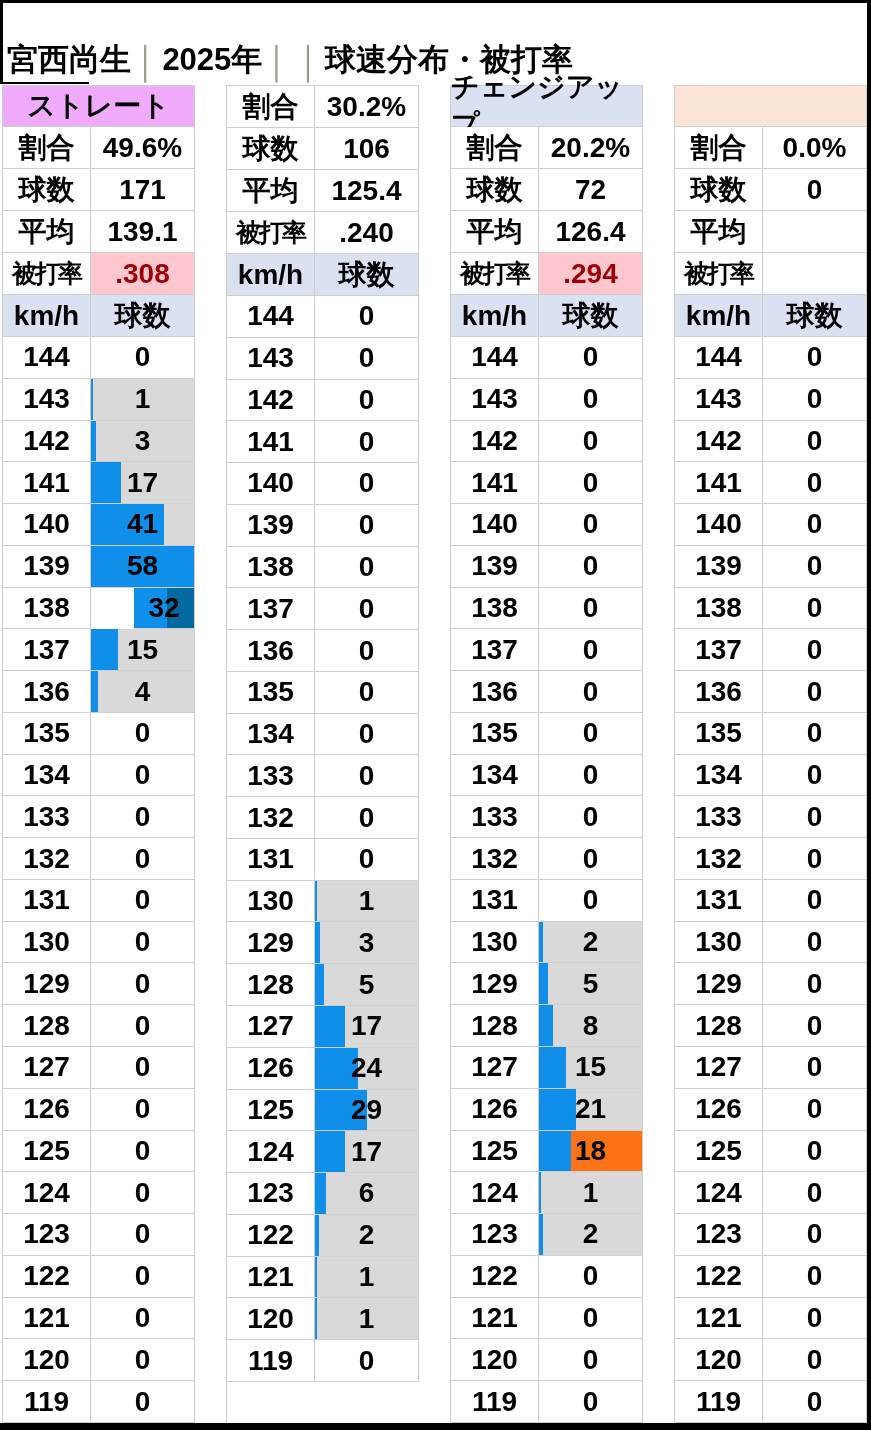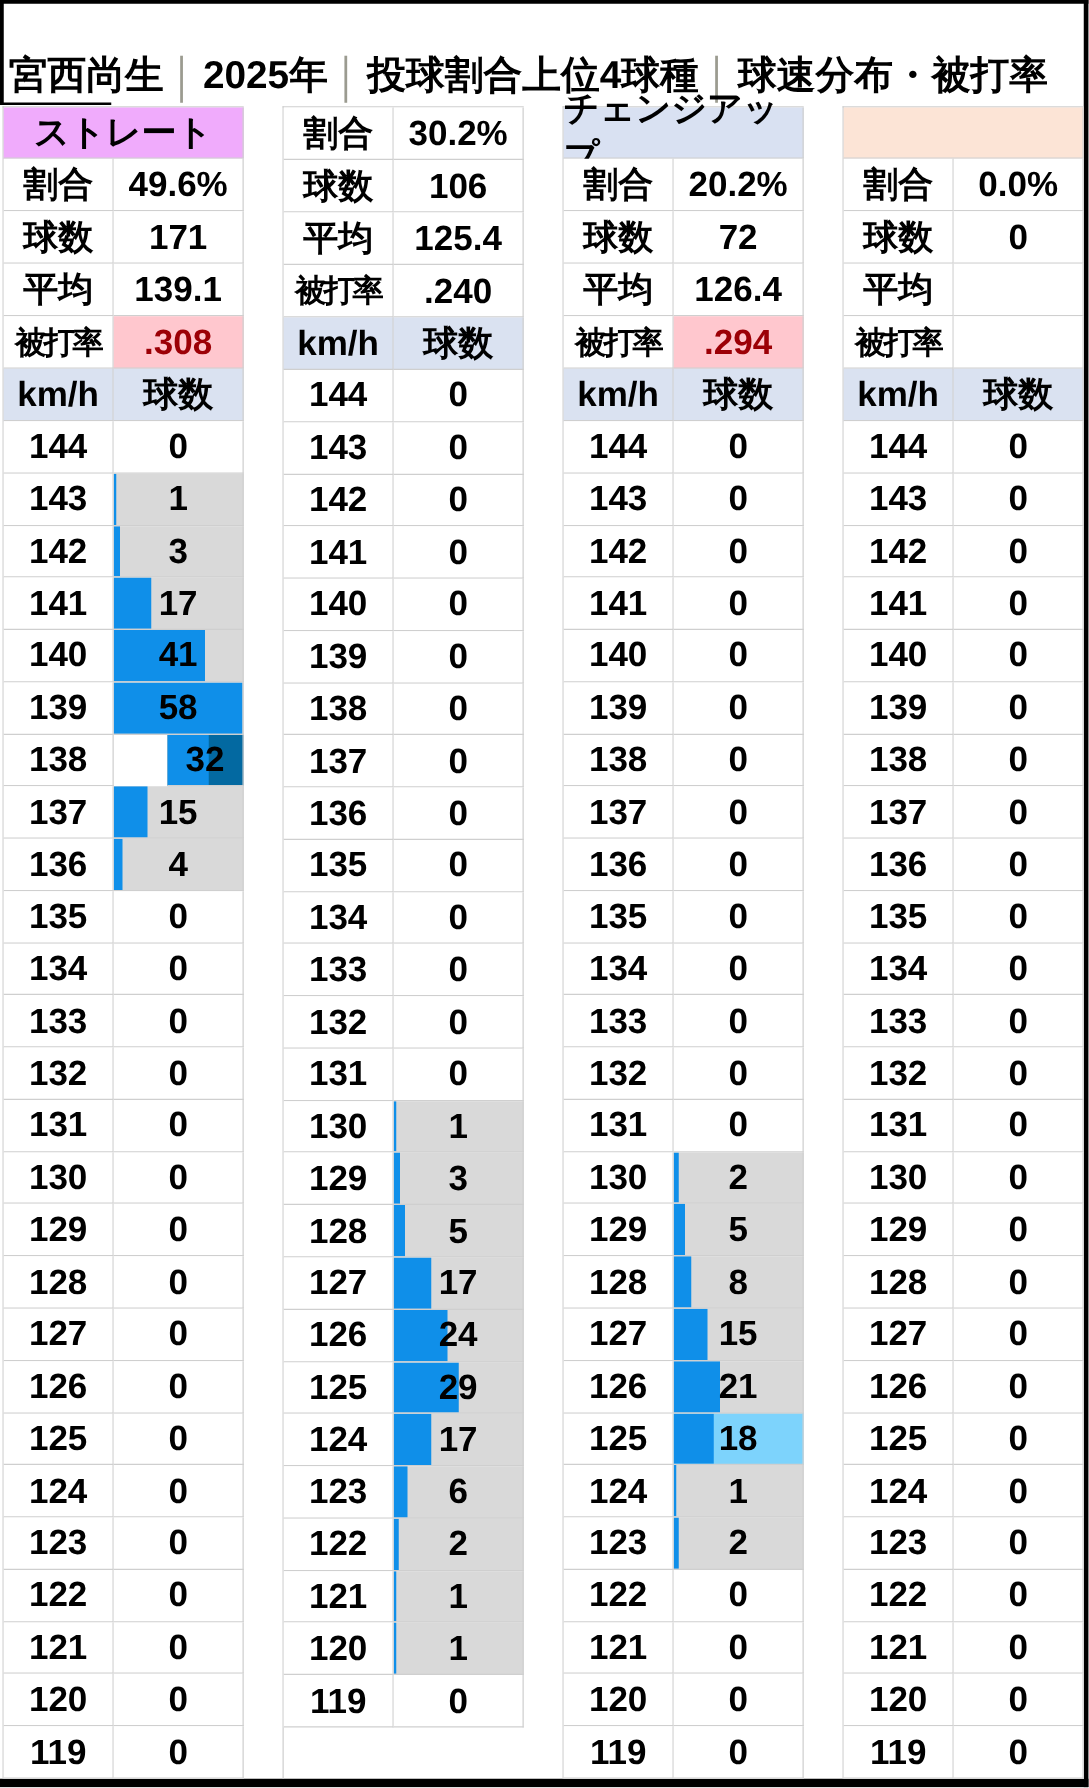--- a/index.html
+++ b/index.html
@@ -69,21 +69,20 @@
   <div class="frame-right"></div>
   <div class="frame-bottom"></div>
   <div class="frame-title-left"></div>
   <div class="title-underline"></div>
 
   <div class="title-row" id="title-row">
       <span>宮西尚生</span>
       <span class="sep">│</span>
       <span>2025年</span>
       <span class="sep">│</span>
-      <span>投球割合上位4球種</span>
       <span class="sep">│</span>
       <span>球速分布・被打率</span>
     </div>
 
   <div id="groups">
       <div class="group">
         <div class="pitch-header" style="background: #f0abfc;">ストレート</div>
         <div class="row">
           <div class="cell label-cell">割合</div>
           <div class="cell value-cell">49.6%</div>
@@ -641,21 +640,21 @@
         </div>
         <div class="vel-row">
           <div class="cell label-cell">126</div>
           <div class="cell value-cell count-cell" style="background: rgb(217, 217, 217);">
             <div class="bar" style="background: rgb(15, 143, 233); width: 36.2069%;"></div>
             <span class="num">21</span>
           </div>
         </div>
         <div class="vel-row">
           <div class="cell label-cell">125</div>
-          <div class="cell value-cell count-cell" style="background: #7dd3fc;">
+          <div class="cell value-cell count-cell" style="background: #f97316;">
             <div class="bar" style="background: rgb(15, 143, 233); width: 31.0345%;"></div>
             <span class="num">18</span>
           </div>
         </div>
         <div class="vel-row">
           <div class="cell label-cell">124</div>
           <div class="cell value-cell count-cell" style="background: rgb(217, 217, 217);">
             <div class="bar" style="background: rgb(15, 143, 233); width: 1.72414%;"></div>
             <span class="num">1</span>
           </div>

